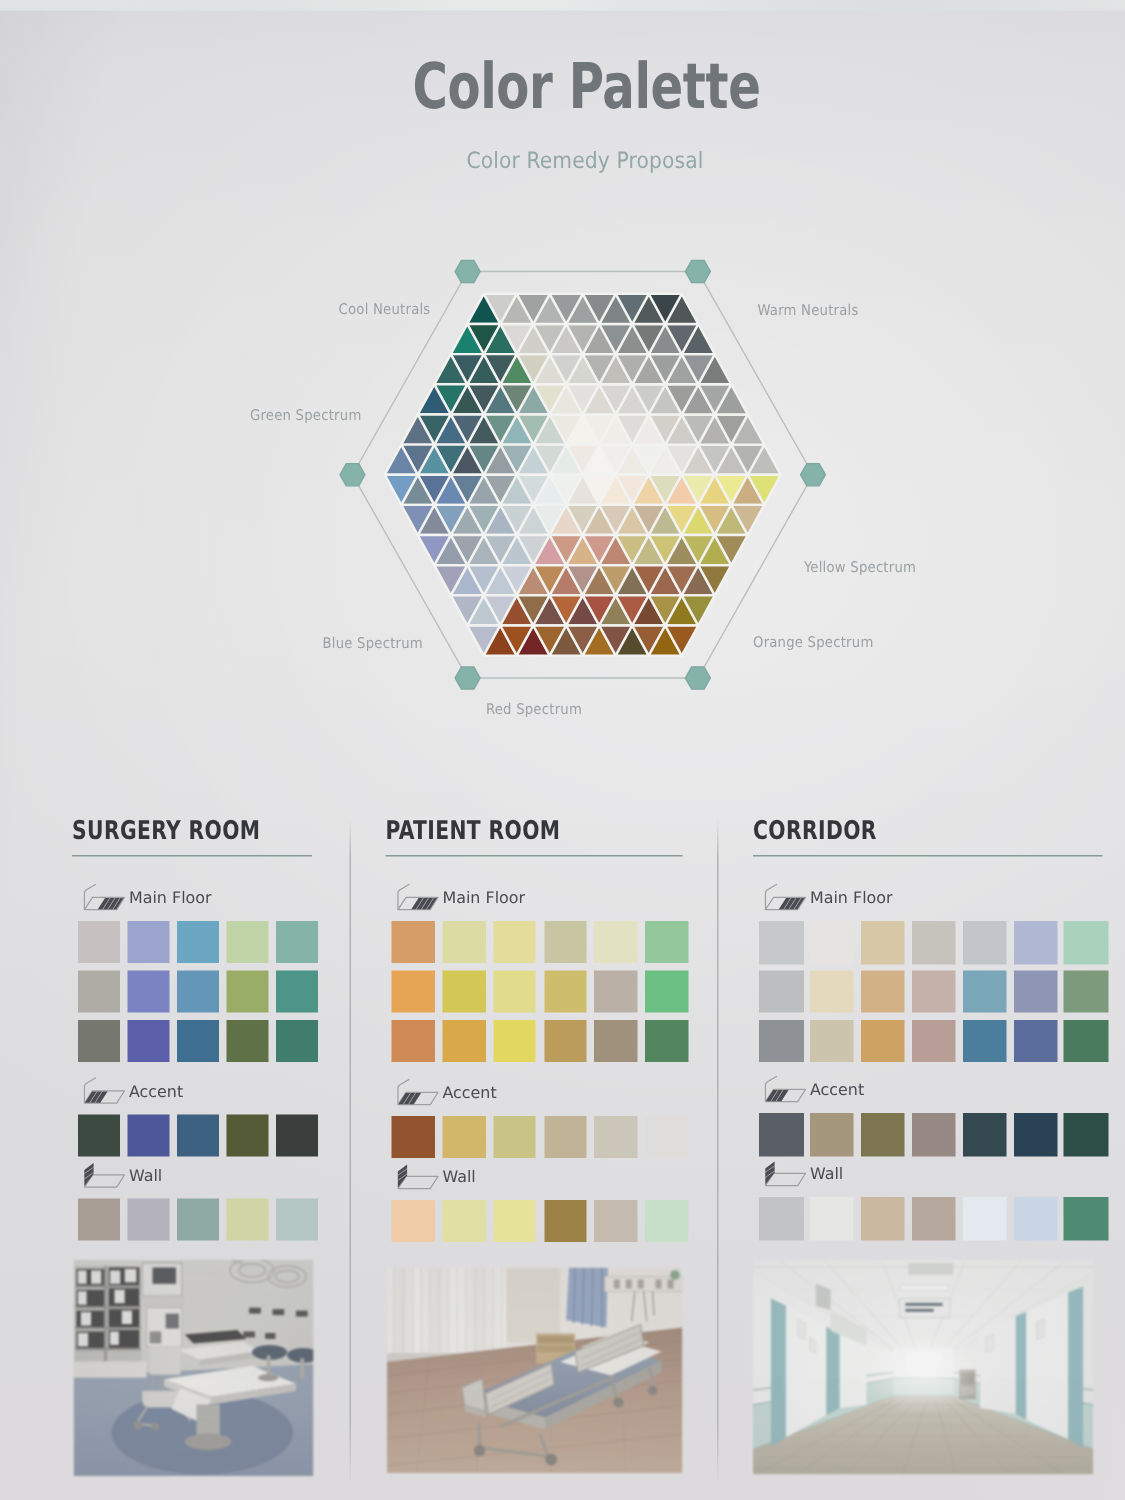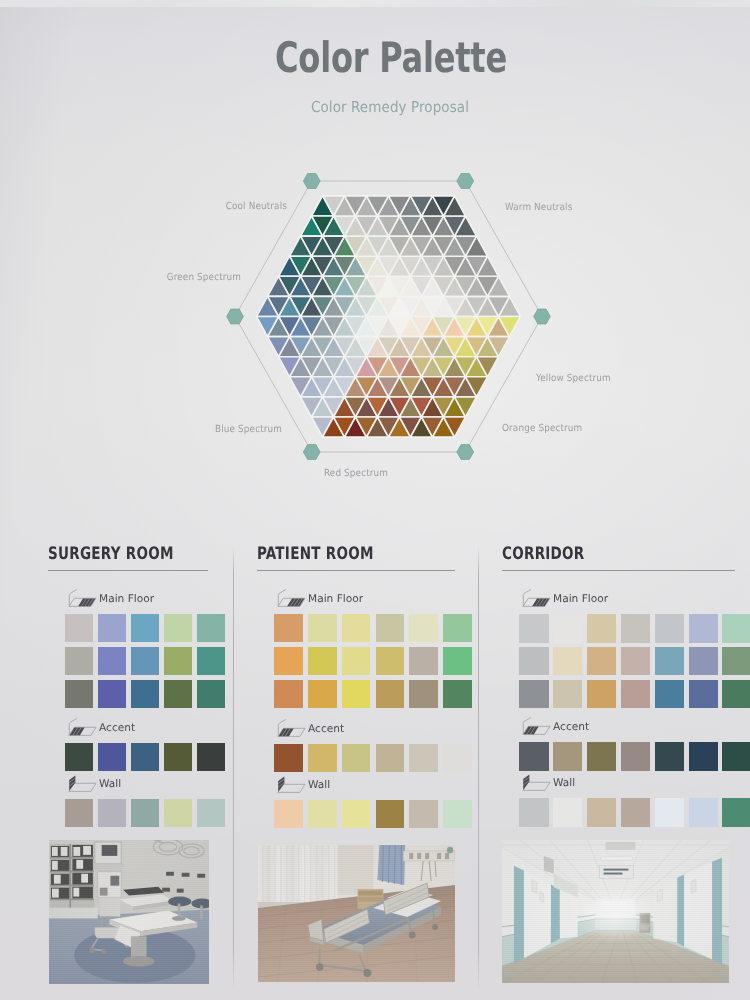--- a/index.html
+++ b/index.html
@@ -22,21 +22,21 @@
   font-size:15px;color:#93a7a6;font-family:"DejaVu Sans Condensed","DejaVu Sans",sans-serif;letter-spacing:.1px;}
 svg.chart{position:absolute;left:0;top:0;width:750px;height:520px;}
 .axlbl{font-family:"DejaVu Sans Condensed","DejaVu Sans",sans-serif;font-size:9.8px;fill:#9ba0a3;letter-spacing:.15px;}
 .sections{position:absolute;left:0;top:520px;width:750px;height:480px;}
 .vdiv{position:absolute;top:26px;width:1px;height:445px;background:linear-gradient(180deg,rgba(160,162,166,0) 0%,rgba(160,162,166,.75) 6%,rgba(160,162,166,.7) 90%,rgba(160,162,166,0) 100%);}
 .sec{position:absolute;top:0;}
 .sectitle{font-family:"DejaVu Sans Condensed","DejaVu Sans",sans-serif;font-weight:bold;font-size:17.2px;
   letter-spacing:.3px;color:#35353c;position:absolute;top:24px;left:0;white-space:nowrap;
   transform:scaleX(0.875);transform-origin:0 0;}
 .secrule{position:absolute;height:1px;left:0;top:50px;background:#8a9a98;}
-.grp{position:absolute;left:17px;}
+.grp{position:absolute;left:4px;}
 .grplabel{font-family:"DejaVu Sans",sans-serif;font-size:10.6px;color:#4a4a50;position:absolute;}
 .swatches{position:absolute;}
 .sw{position:absolute;}
 .photo{position:absolute;overflow:hidden;filter:blur(0.55px) saturate(0.82) contrast(0.93);}
 .photo:after{content:"";position:absolute;inset:0;pointer-events:none;
   background:repeating-linear-gradient(0deg,rgba(255,255,255,.018) 0 1px,rgba(0,0,0,.014) 1px 2px),
     radial-gradient(ellipse at 50% 45%, rgba(255,255,255,0.07), rgba(175,175,180,0.15) 88%);}
 </style>
 </head>
 <body>

